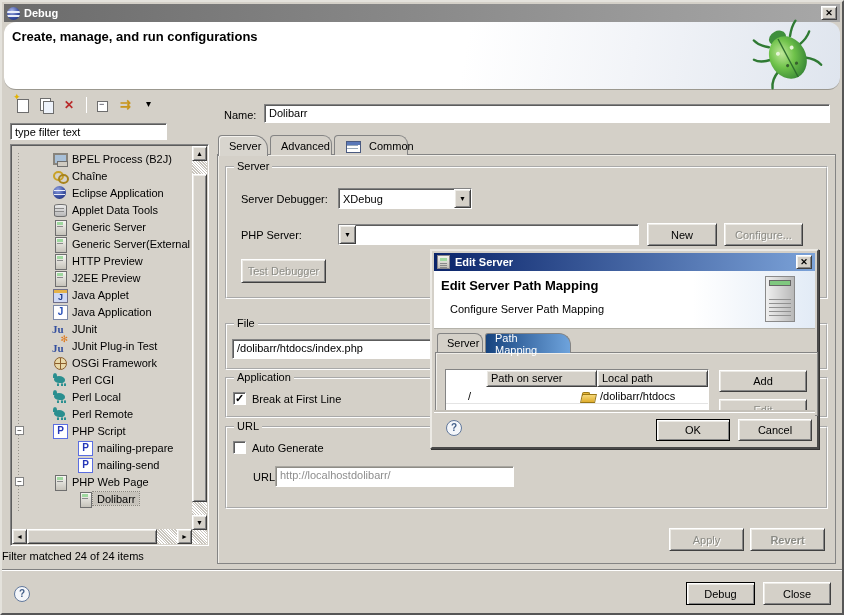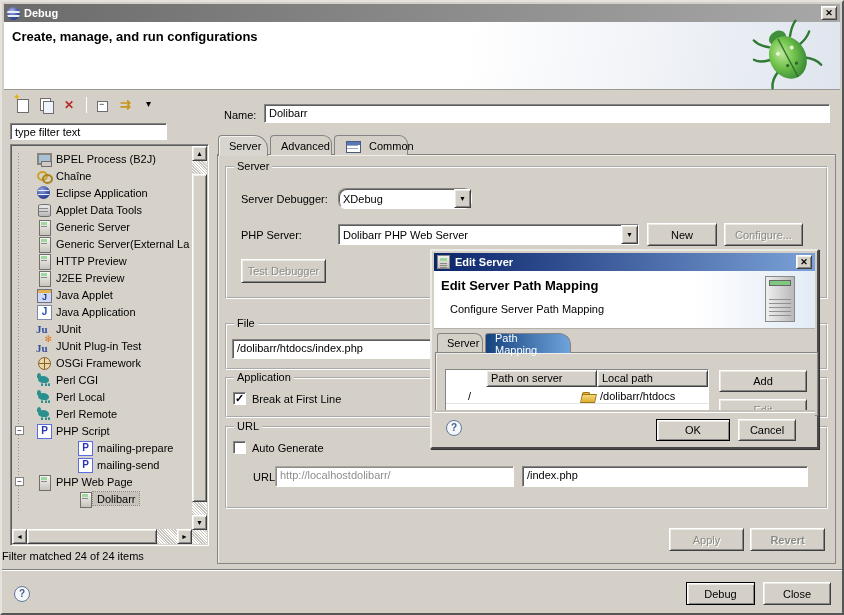--- a/index.html
+++ b/index.html
@@ -25,20 +25,21 @@
   .eclipse-ball{ width:13px;height:13px;border-radius:50%;
     background:radial-gradient(circle at 38% 30%, #aab6e8, #3c51a2 55%, #17266b);
     position:relative; overflow:hidden; flex:none;}
   .eclipse-ball::before, .eclipse-ball::after{ content:""; position:absolute; left:0; right:0; height:2px; background:#e9edf8;}
   .eclipse-ball::before{ top:4px; } .eclipse-ball::after{ top:8px; }
   
   .banner{
     position:absolute; left:2px; top:20px; right:2px; height:68px;
     background:linear-gradient(100deg,#ffffff 55%, #f2f4f8 75%, #dfe5ee 100%);
     border-bottom:1px solid #9b988f;
+    border-radius:12px;
   }
   .banner .heading{ position:absolute; left:8px; top:7px; font-size:13px; font-weight:bold; }
   .banner svg{ position:absolute; right:14px; top:-4px; }
   
   .raised{ background:#d4d0c8; border:1px solid; border-color:#fff #404040 #404040 #fff;
     box-shadow:inset 1px 1px 0 #eceae5, inset -1px -1px 0 #868686; }
   .btn{ position:absolute; display:flex; align-items:center; justify-content:center;
     background:#d4d0c8; border:1px solid; border-color:#fff #404040 #404040 #fff;
     box-shadow:inset 1px 1px 0 #eceae5, inset -1px -1px 0 #868686;
     font-size:11px; cursor:default; }
@@ -68,21 +69,21 @@
     color:#44608a; font-size:10px; font-weight:bold; text-align:center; line-height:14px; }
   
   .toolbar{ position:absolute; left:10px; top:92px; height:22px; display:flex; align-items:center; gap:4px; }
   .tbtn{ width:20px; height:20px; display:flex; align-items:center; justify-content:center; }
   .tsep{ width:1px; height:16px; background:#9a9892; border-right:1px solid #fff; margin:0 2px; }
   .filter-input{ left:8px; top:121px; width:157px; height:17px; }
   .treebox{ position:absolute; left:8px; top:142px; width:199px; height:402px;
     background:#d6d2ca; border:1px solid; border-color:#848484 #fff #fff #848484;
     box-shadow:inset 1px 1px 0 #5c5c5c; overflow:hidden; }
   .tree-rows{ position:absolute; left:1px; top:5px; right:16px; }
-  .trow{ height:17px; display:flex; align-items:center; white-space:nowrap; position:relative; padding-left:24px; }
+  .trow{ height:17px; display:flex; align-items:center; white-space:nowrap; position:relative; padding-left:40px; }
   .trow.child{ padding-left:65px; }
   .trow .lbl{ padding:1px 3px 0 4px; overflow:hidden; }
   .trow.selected .lbl{ background:#c7c3bb; outline:1px dotted #8a877f; }
   .expander{ position:absolute; left:3px; top:4px; width:9px; height:9px; background:#fff;
     border:1px solid #848484; font-size:8px; line-height:7px; text-align:center; color:#000; }
   .treeline-v{ position:absolute; width:1px; background-image:repeating-linear-gradient(to bottom,#97948c 0 1px,transparent 1px 3px); }
   
   .vsb{ position:absolute; right:1px; top:1px; width:15px; bottom:1px;
     background:repeating-linear-gradient(45deg,#fff 0 1px,#c9c5bd 1px 2px); }
   .hsb{ position:absolute; left:1px; right:16px; bottom:1px; height:15px;
@@ -385,27 +386,26 @@
         <span>Common</span>
       </div>
   </div>
   <div class="content-border"></div>
   <div class="panel-widgets">
 
     <div class="group" style="left:223px; top:164px; width:603px; height:133px;">
       <span class="legend">Server</span>
     </div>
     <span class="label" style="left:239px; top:191px;">Server Debugger:</span>
-    <div class="combo" style="left:336px; top:186px; width:134px; height:21px;border-radius:8px;">
+    <div class="combo" style="left:336px; top:186px; width:134px; height:21px;">
       <span class="cval">XDebug</span>
       <span class="cbtn">▼</span>
     </div>
     <span class="label" style="left:239px; top:227px;">PHP Server:</span>
     <div class="combo" style="left:336px; top:222px; width:301px; height:21px;">
-      <span class="cval">Dolibarr PHP Web Server</span>
       <span class="cbtn">▼</span>
     </div>
     <div class="btn" style="left:645px; top:221px; width:70px; height:23px;">New</div>
     <div class="btn disabled" style="left:722px; top:221px; width:79px; height:23px;">Configure...</div>
     <div class="btn disabled" style="left:239px; top:257px; width:85px; height:24px;">Test Debugger</div>
 
     <div class="group" style="left:223px; top:321px; width:603px; height:47px;">
       <span class="legend">File</span>
     </div>
     <div class="input sunken" style="left:230px; top:337px; width:588px; height:20px;">/dolibarr/htdocs/index.php</div>
@@ -416,21 +416,20 @@
     <span class="checkbox checked" style="left:231px; top:390px;"></span>
     <span class="label" style="left:250px; top:391px;">Break at First Line</span>
 
     <div class="group" style="left:223px; top:424px; width:603px; height:83px;">
       <span class="legend">URL</span>
     </div>
     <span class="checkbox" style="left:231px; top:439px;"></span>
     <span class="label" style="left:250px; top:440px;">Auto Generate</span>
     <span class="label" style="left:251px; top:469px;">URL:</span>
     <div class="input sunken dim" style="left:273px; top:464px; width:239px; height:21px;">http://localhostdolibarr/</div>
-    <div class="input sunken" style="left:520px; top:464px; width:286px; height:21px;">/index.php</div>
 
     <div class="btn disabled" style="left:667px; top:526px; width:75px; height:23px;">Apply</div>
     <div class="btn disabled" style="left:748px; top:526px; width:75px; height:23px;font-weight:bold;">Revert</div>
   </div>
 
   <div class="sep-line" style="top:567px;"></div>
   <span class="help-circle" style="position:absolute; left:12px; top:584px;">?</span>
   <div class="btn focused" style="left:684px; top:580px; width:69px; height:23px;">Debug</div>
   <div class="btn" style="left:761px; top:580px; width:68px; height:23px;">Close</div>
 
@@ -464,17 +463,17 @@
               <span>/dolibarr/htdocs</span>
             </span>
         </div>
       </div>
       <div class="btn" style="left:283px; top:17px; width:88px; height:22px;">Add</div>
       <div class="btn disabled" style="left:283px; top:46px; width:88px; height:22px;">Edit</div>
     </div>
     <div class="dlg-footer">
       <span class="help-circle" style="position:absolute; left:12px; top:7px;">?</span>
       <div class="btn focused" style="left:222px; top:6px; width:74px; height:22px;">OK</div>
-      <div class="btn" style="left:304px; top:6px; width:58px; height:22px;">Cancel</div>
+      <div class="btn" style="left:304px; top:6px; width:74px; height:22px;">Cancel</div>
     </div>
   </div>
 
 </div>
 
 </body></html>

